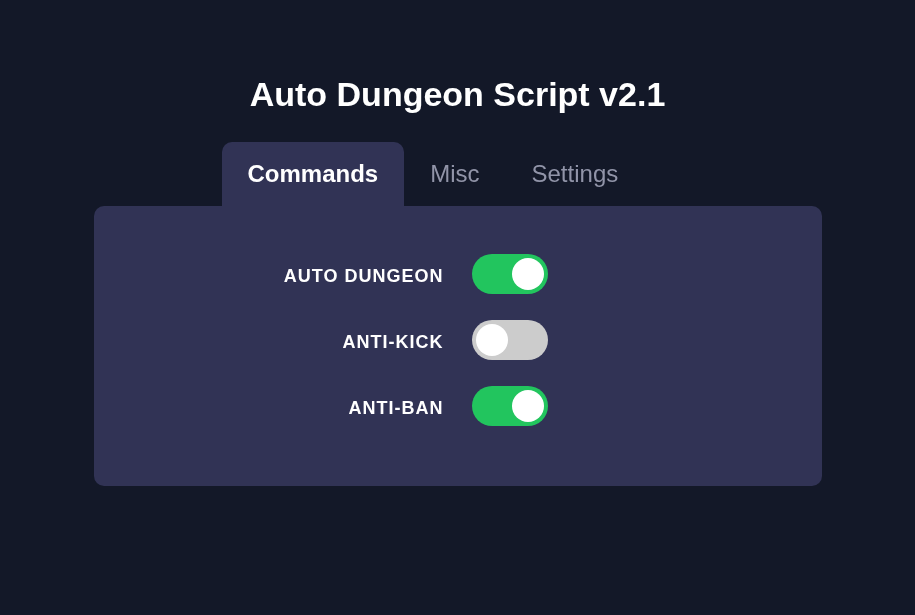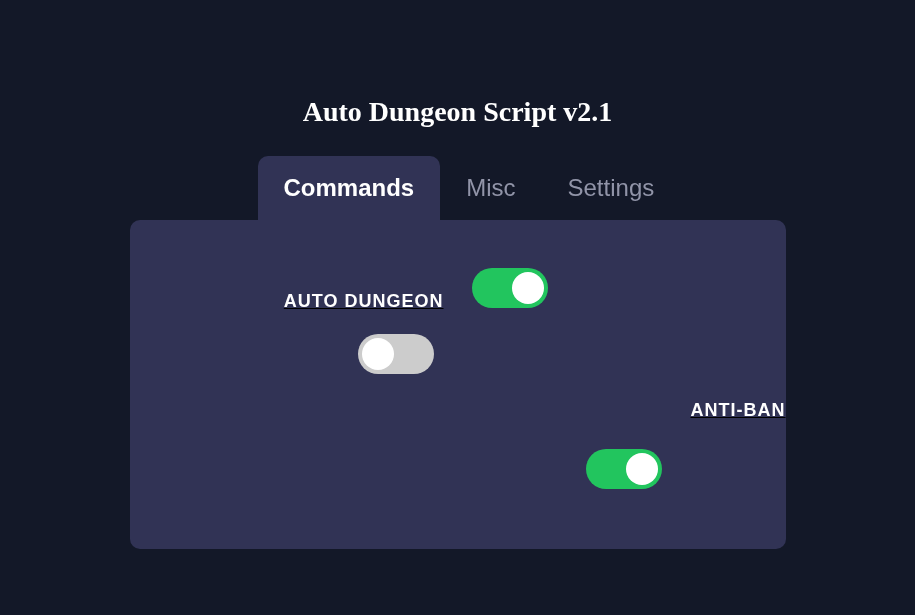--- a/index.html
+++ b/index.html
@@ -9,29 +9,28 @@
     }
     body {
       width: 915px;
       height: 615px;
       background: #131828;
       font-family: -apple-system, BlinkMacSystemFont, 'Segoe UI', Arial, sans-serif;
       overflow: hidden;
     }
     .title {
       color: #ffffff;
-      font-size: 28px;
+      font-size: 34px;
       font-weight: 700;
       text-align: center;
-      padding-top: 96px;
+      padding-top: 75px;
       padding-bottom: 28px;
-      font-family: Liberation Serif, serif;
     }
     .container {
-      width: 656px;
+      width: 728px;
       margin: 0 auto;
     }
     .tabs {
       display: flex;
       padding-left: 128px;
       gap: 0;
     }
     .tab {
       color: #9194a8;
       font-size: 24px;
@@ -45,29 +44,27 @@
       background: #313355;
       font-weight: 600;
     }
     .panel {
       background: #313355;
       border-radius: 10px;
       padding: 48px 0 56px 0;
     }
     .row {
       display: flex;
-      align-items: flex-end;
+      align-items: center;
       justify-content: center;
       gap: 28px;
       margin-bottom: 22px;
-      text-decoration: underline;
     }
     .row:last-child {
       margin-bottom: 0;
-      flex-direction: column;
     }
     .label {
       color: #ffffff;
       font-size: 18px;
       font-weight: 600;
       letter-spacing: 1px;
       width: 200px;
       text-align: right;
     }
     .toggle-wrap {
@@ -124,20 +121,21 @@
   <div class="panel">
     <div class="row">
       <div class="label">AUTO DUNGEON</div>
       <div class="toggle-wrap">
         <div class="toggle on">
           <div class="knob"></div>
         </div>
       </div>
     </div>
     <div class="row">
+      <div class="label">ANTI-KICK</div>
       <div class="toggle-wrap">
         <div class="toggle off">
           <div class="knob"></div>
         </div>
       </div>
     </div>
     <div class="row">
       <div class="label">ANTI-BAN</div>
       <div class="toggle-wrap">
         <div class="toggle on">

